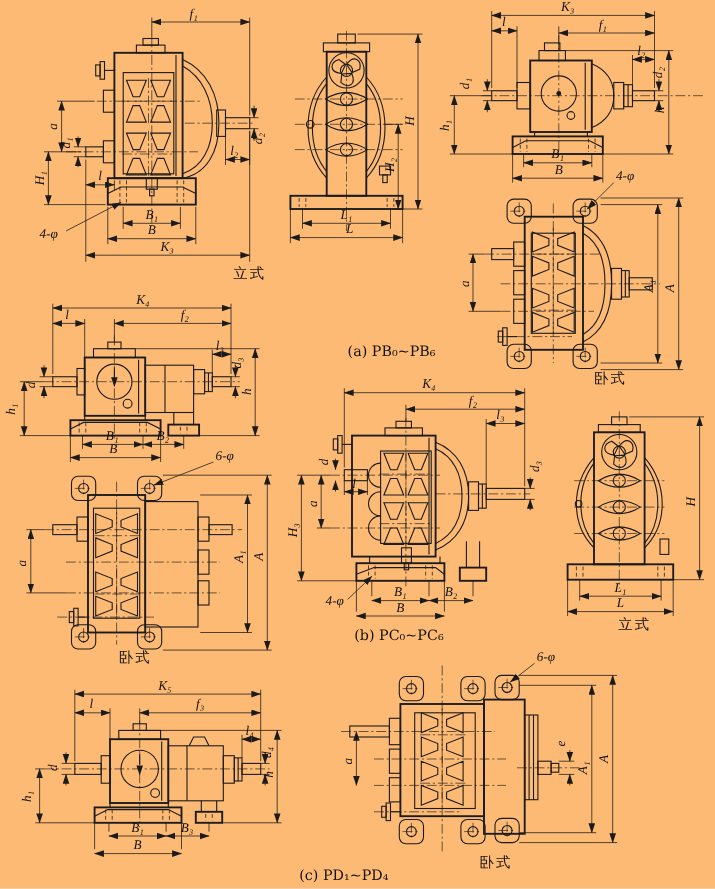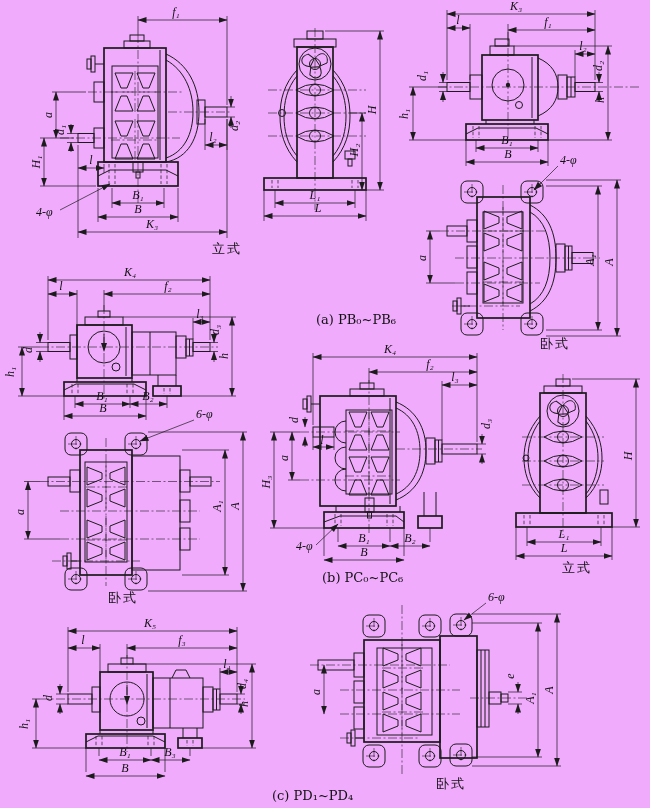--- a/index.html
+++ b/index.html
@@ -1,16 +1,16 @@
 <!DOCTYPE html>
 <html><head>
 <meta charset="utf-8">
 <style>
   html,body{margin:0;padding:0;background:#e8e8e6;}
-  #page{width:650px;height:808px;background:#f0abfc;position:relative;overflow:hidden;}
+  #page{width:650px;height:808px;background:#fdba74;position:relative;overflow:hidden;}
   svg{display:block;}
   .s{stroke:#1b1b1b;fill:none;stroke-width:1;}
   .s2{stroke:#1b1b1b;fill:none;stroke-width:1.7;}
   .cl{stroke:#1b1b1b;fill:none;stroke-width:.6;stroke-dasharray:9 2.5 2 2.5;}
   .hl{stroke:#1b1b1b;fill:none;stroke-width:.7;stroke-dasharray:3.5 2.2;}
   .dm{stroke:#1b1b1b;fill:none;stroke-width:.7;}
   .f{fill:#1b1b1b;stroke:none;}
   .glyph *{stroke:#1b1b1b;fill:none;stroke-width:1;}
   .glyph .cl{stroke-width:.6;}
   text.lbl{font:italic 12px "Liberation Serif","DejaVu Serif",serif;fill:#111;}

